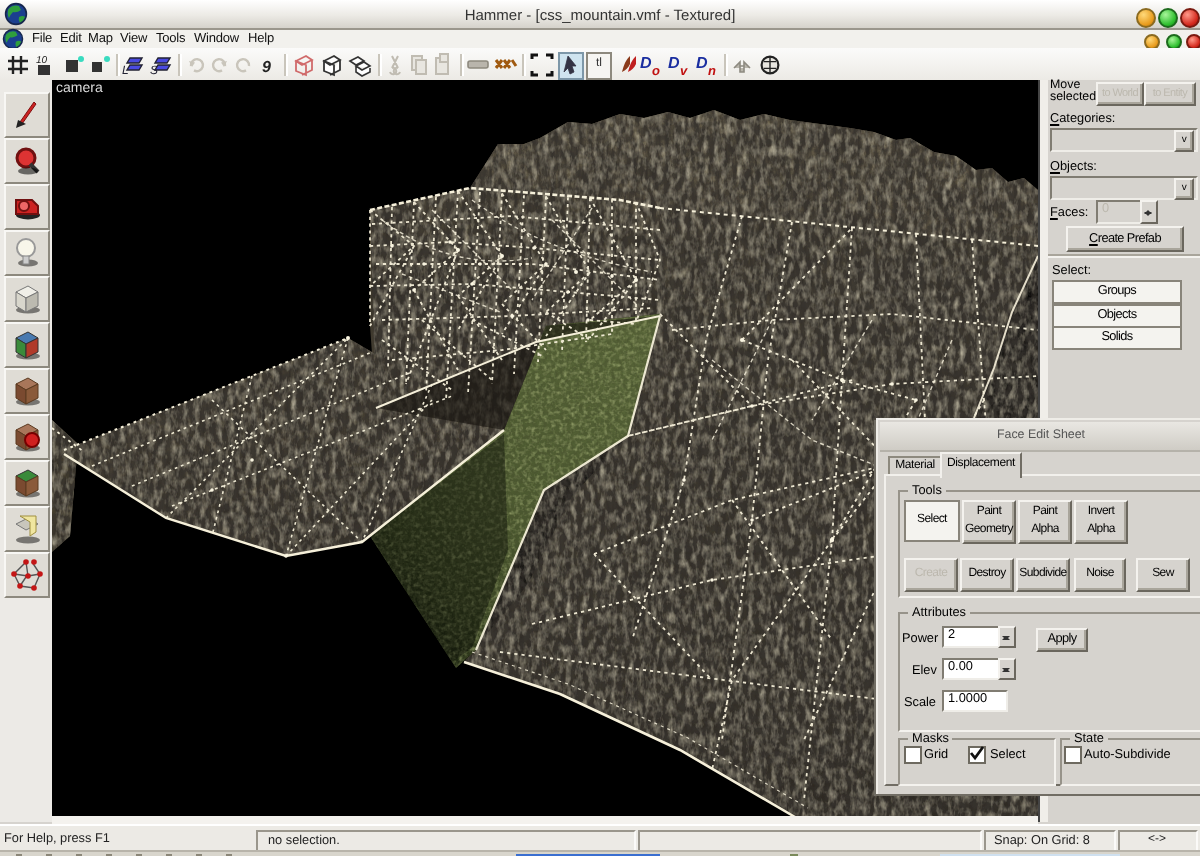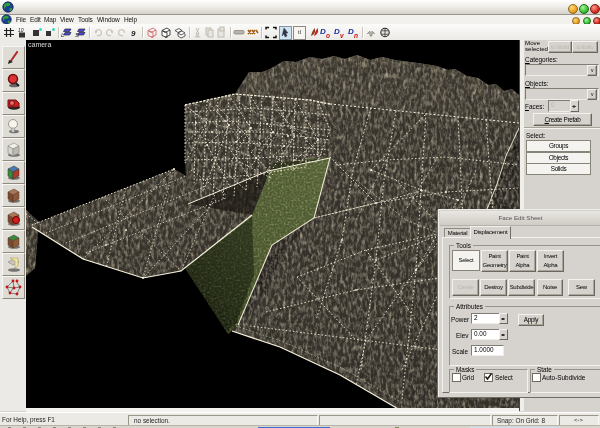--- a/index.html
+++ b/index.html
@@ -33,20 +33,21 @@
 .edit{position:absolute;background:#fff;border:1px solid;border-color:#807c72 #efede8 #efede8 #807c72;font-size:6.4px;padding-left:2px;color:#000;}
 .spin{position:absolute;width:7px;background:#d6d3ce;border:1px solid;border-color:#f4f2ee #6b675e #6b675e #f4f2ee;}
 .spin:before{content:"";position:absolute;left:1.2px;top:1.5px;border:2px solid transparent;border-bottom:2.5px solid #333;}
 .spin:after{content:"";position:absolute;left:1.2px;bottom:1.5px;border:2px solid transparent;border-top:2.5px solid #333;}
 .cb{position:absolute;width:7px;height:7px;background:#fff;border:1px solid #6e6a60;}
 </style></head>
 <body>
 <div id="root">
 
   <div id="titlebar" class="abs"></div>
+  <div id="title-text" class="abs">Hammer - [css_mountain.vmf - Textured]</div>
   <svg class="abs" style="left:2px;top:1px" width="12" height="12" viewBox="0 0 12 12">
       <circle cx="6" cy="6" r="5.2" fill="#1b3f8f"></circle>
       <path d="M2.2,3.5 Q4.5,1.2 7.5,2 L8.5,4 Q6.5,5.5 4.5,5 Q3,6.5 2.5,8 Q1.4,6 2.2,3.5Z" fill="#2f9e3d"></path>
       <path d="M7.5,7.5 Q9.5,6.5 10.5,7.5 Q10,9.5 8,10.5 Q7,9 7.5,7.5Z" fill="#2f9e3d"></path>
       <circle cx="6" cy="6" r="5.2" fill="none" stroke="#16264d" stroke-width="0.8"></circle>
     </svg>
   <div class="circ" style="left:568px;top:4px;width:8px;height:8px;background:radial-gradient(circle at 35% 30%,#ffd97a,#e89c1e 65%,#b06a00);border:1px solid #8a6a20;"></div>
   <div class="circ" style="left:579px;top:4px;width:8px;height:8px;background:radial-gradient(circle at 35% 30%,#a8f59a,#2fbf2f 65%,#0f7d10);border:1px solid #1d6a1d;"></div>
   <div class="circ" style="left:590px;top:4px;width:8px;height:8px;background:radial-gradient(circle at 35% 30%,#ff9a8a,#d42a1e 65%,#8f1208);border:1px solid #7a1a10;"></div>
 

